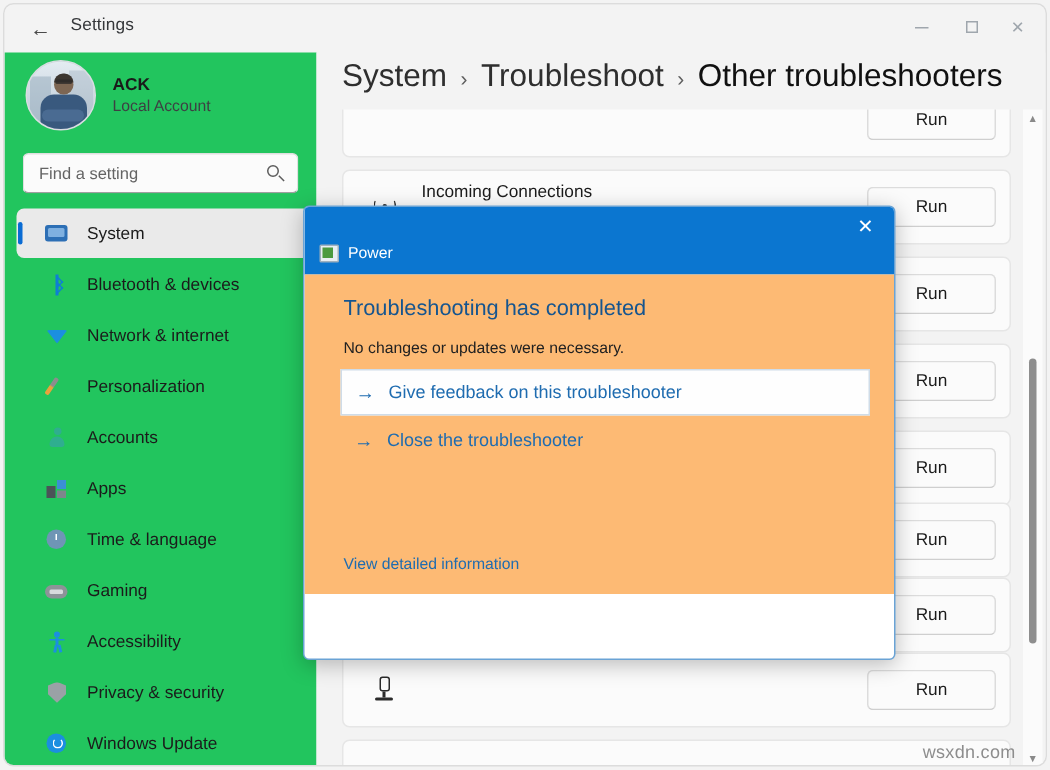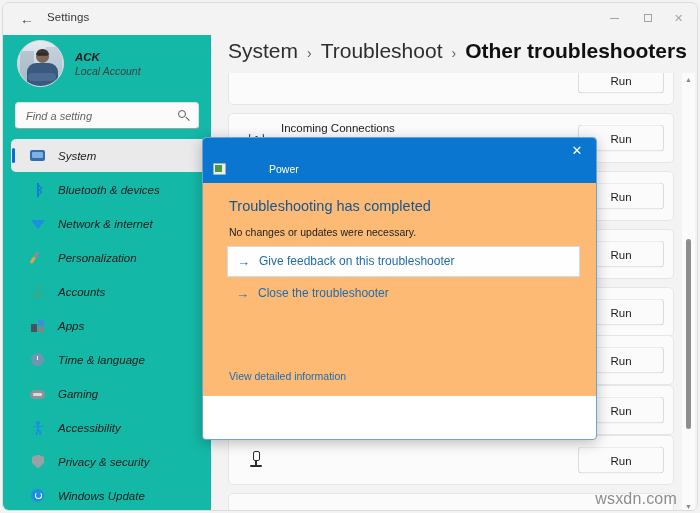--- a/index.html
+++ b/index.html
@@ -51,22 +51,21 @@
   .wc.min { right: 66px; }
   .wc.max { right: 33px; }
   .wc.close { right: 2px; }
   .wc .bar { width: 9px; height: 1px; background: #9fa6ad; }
   .wc .sq { width: 8px; height: 8px; border: 1px solid #9fa6ad; }
 
   
   .sidebar {
     position: absolute; left: 0; top: 32px;
     width: 208px; height: 477px;
-    background: #14b8a6;
-    font-style: italic;
+    background: #22c55e;
   }
   .account {
     position: absolute; left: 14px; top: 5px;
     display: flex; align-items: center; gap: 11px;
   }
   .avatar {
     width: 47px; height: 47px; border-radius: 50%;
     overflow: hidden; position: relative;
     background: #c9d4de;
     border: 1px solid #d9dde1;
@@ -156,21 +155,21 @@
     position: absolute; left: 208px; top: 32px;
     width: 488px; height: 477px;
     background: #f3f3f3;
   }
   .breadcrumb {
     position: absolute; left: 17px; top: 4px;
     display: flex; align-items: baseline; gap: 9px;
     white-space: nowrap;
   }
   .bc-seg { font-size: 21px; color: #2e2e2e; }
-  .bc-seg.cur { font-weight: bold; color: #101010; }
+  .bc-seg.cur { font-weight: normal; color: #101010; }
   .bc-sep { font-size: 14px; color: #5e5e5e; }
 
   .scroll-area {
     position: absolute; left: 0; top: 38px;
     width: 488px; height: 439px;
     overflow: hidden;
   }
   .card {
     position: absolute; left: 17px;
     width: 446px; height: 50px;
@@ -252,21 +251,21 @@
     position: absolute; left: 10px; top: 25px;
     width: 13px; height: 12px;
     background: #e9eef2; border: 1px solid #9fb0bd; border-radius: 1px;
   }
   .dlg-head .dico::after {
     content:""; position:absolute; left:1px; top:1px;
     width:7px; height:7px; background:#4c9a3f;
   }
   .dlg-head .dtitle {
     position: absolute; left: 29px; top: 25px;
-    font-size: 10.5px; color: #ffffff; margin-left: 37px;
+    font-size: 10.5px; color: #ffffff;
   }
   .dlg-close {
     position: absolute; right: 6px; top: 2px;
     width: 26px; height: 20px;
     display: flex; align-items: center; justify-content: center;
     color: #ffffff; font-size: 13px;
   }
   .dlg-body { position: absolute; left: 0; top: 45px; width: 100%; height: 213px; background:#fdba74; }
   .dlg-h1 {
     position: absolute; left: 26px; top: 15px;
@@ -305,21 +304,21 @@
     width: 60px; height: 23px;
     background: #fdfdfd;
     border: 1px solid #b6b6b6;
     border-radius: 3px;
     display: flex; align-items: center; justify-content: center;
     font-size: 11px; color: #1b1b1b;
   }
 
   .watermark {
     position: absolute; right: 20px; bottom: 2px;
-    font-size: 16px; color: #8d8d8d;
+    font-size: 12px; color: #8d8d8d;
     letter-spacing: .2px;
   }
 </style>
 </head>
 <body>
 
 <div id="app">
  <div class="win-frame">
 
   <div class="titlebar">

